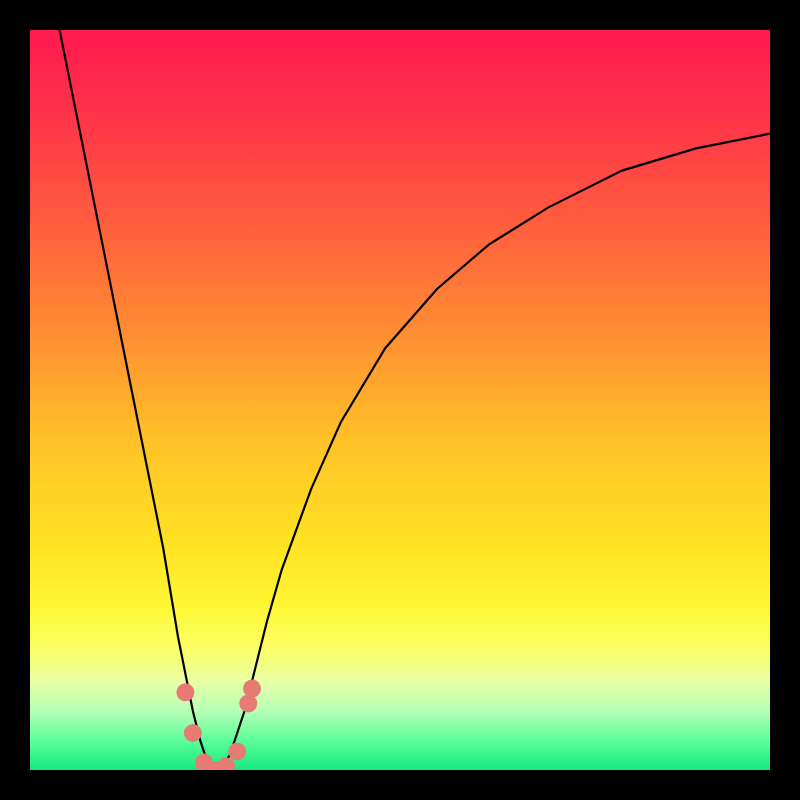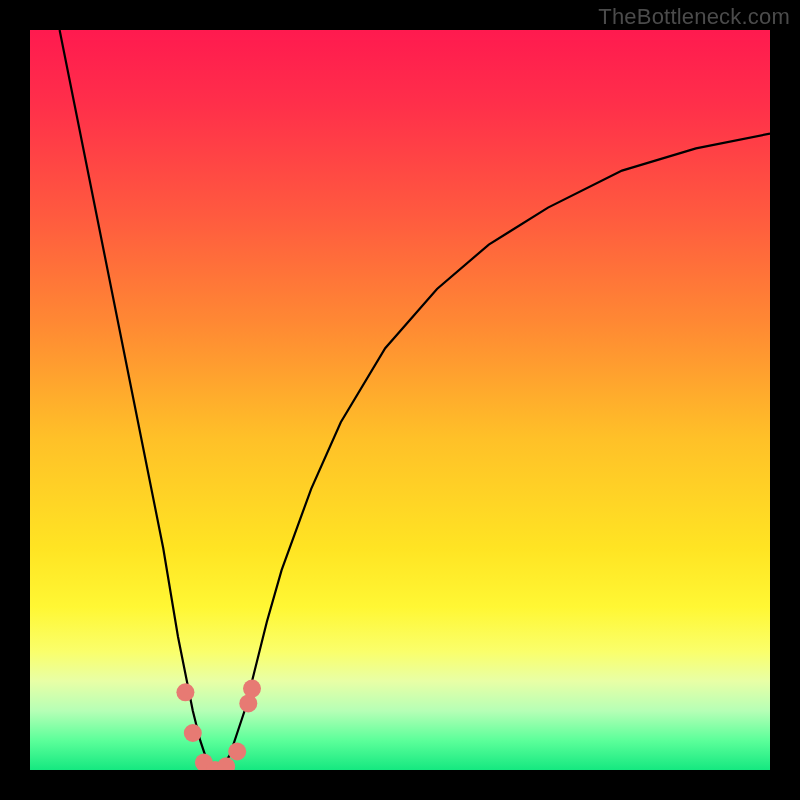--- a/index.html
+++ b/index.html
@@ -49,21 +49,20 @@
     top: 0;
     width: 100%;
     height: 100%;
   }
 </style>
 </head>
 <body>
 
 <div class="frame">
 
-  <div class="watermark">TheBottleneck.com</div>
 
   <div class="plot-area">
     <svg class="gradient-bg" viewBox="0 0 740 740" preserveAspectRatio="none">
       <defs>
         <linearGradient id="bgGrad" x1="0" y1="0" x2="0" y2="1">
             <stop offset="0%" stop-color="#ff1a4f"></stop>
             <stop offset="10%" stop-color="#ff2f4a"></stop>
             <stop offset="25%" stop-color="#ff5a3f"></stop>
             <stop offset="40%" stop-color="#ff8a33"></stop>
             <stop offset="55.00000000000001%" stop-color="#ffc028"></stop>

